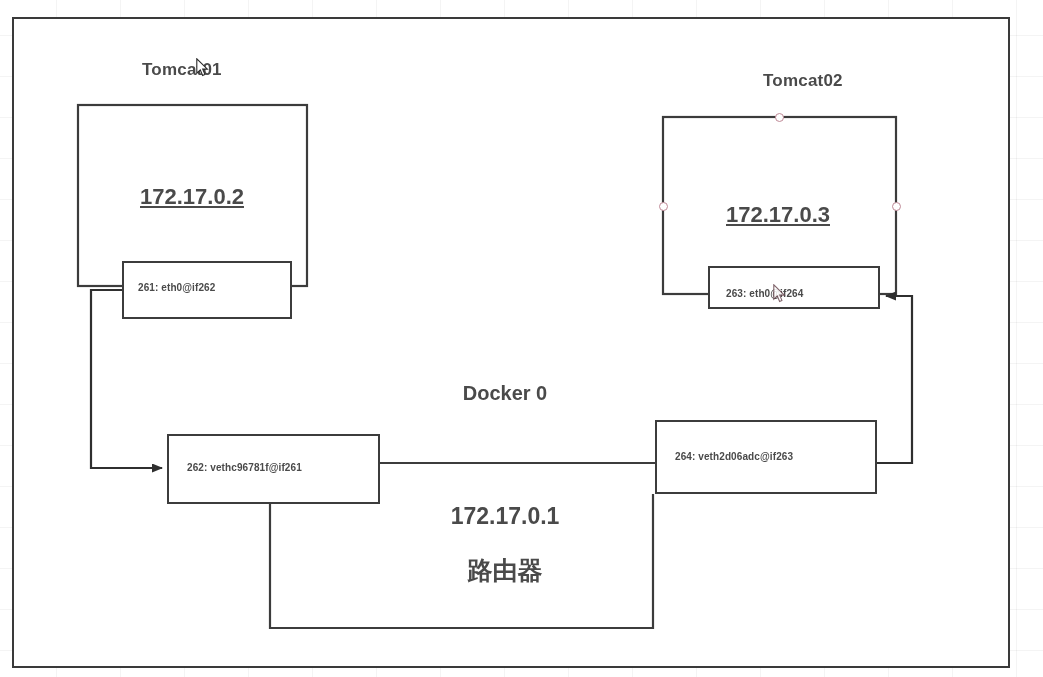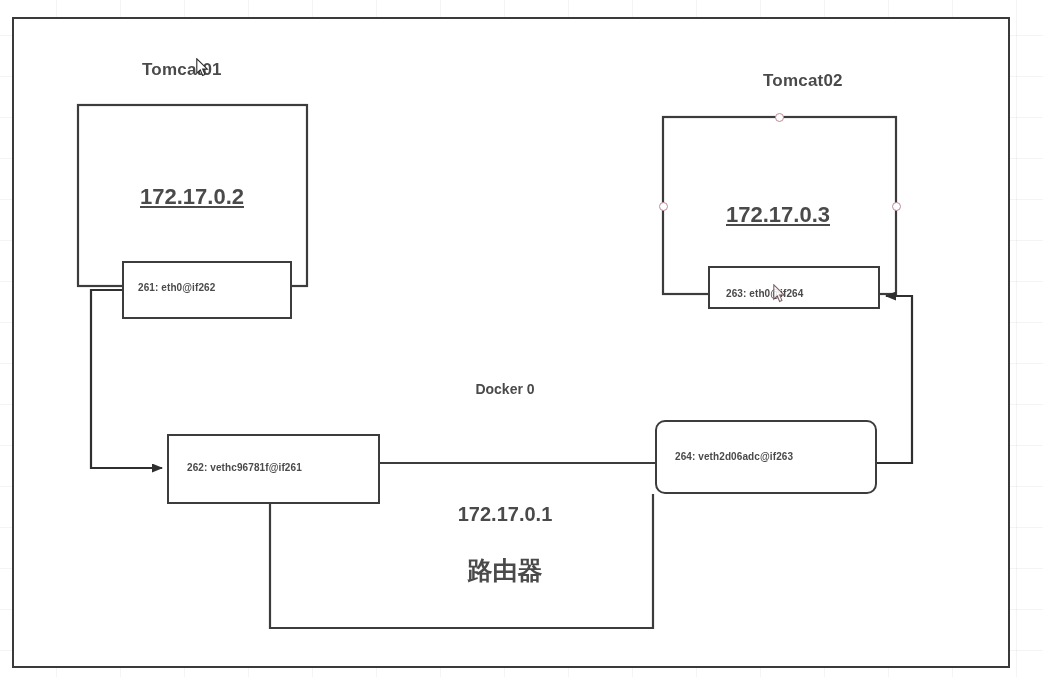--- a/index.html
+++ b/index.html
@@ -58,26 +58,26 @@
   }
   .ip-label {
     font-size: 22px;
     text-decoration: underline;
   }
   .iface-label {
     font-size: 10px;
     letter-spacing: 0.1px;
   }
   .center-label {
-    font-size: 14px;
+    font-size: 20px;
     text-align: center;
     line-height: 1.45;
   }
   .center-ip {
-    font-size: 20px;
+    font-size: 23px;
   }
   .center-cn {
     font-size: 25px;
   }
   .handle {
     position: absolute;
     width: 9px;
     height: 9px;
     border-radius: 50%;
     border: 1.6px solid #c08a97;
@@ -135,21 +135,21 @@
   </div>
 
   <div class="handle" style="left:775px; top:113px;"></div>
   <div class="handle" style="left:659px; top:202px;"></div>
   <div class="handle" style="left:892px; top:202px;"></div>
 
   <div class="node-box" style="left:167px; top:434px; width:213px; height:70px;text-align:right;">
     <div class="node-label iface-label" style="left:18px; top:26px;">262: vethc96781f@if261</div>
   </div>
 
-  <div class="node-box" style="left:655px; top:420px; width:222px; height:74px;border-radius:10px;">
+  <div class="node-box" style="left:655px; top:420px; width:222px; height:74px;">
     <div class="node-label iface-label" style="left:18px; top:29px;">264: veth2d06adc@if263</div>
   </div>
 
   <div class="node-label center-label" style="left:405px; top:379px; width:200px;">
     <div>Docker 0</div>
   </div>
 
   <div class="node-label center-ip" style="left:405px; top:503px; width:200px; text-align:center;">172.17.0.1</div>
 
   <div class="node-label center-cn" style="left:405px; top:554px; width:200px; text-align:center;">路由器</div>

